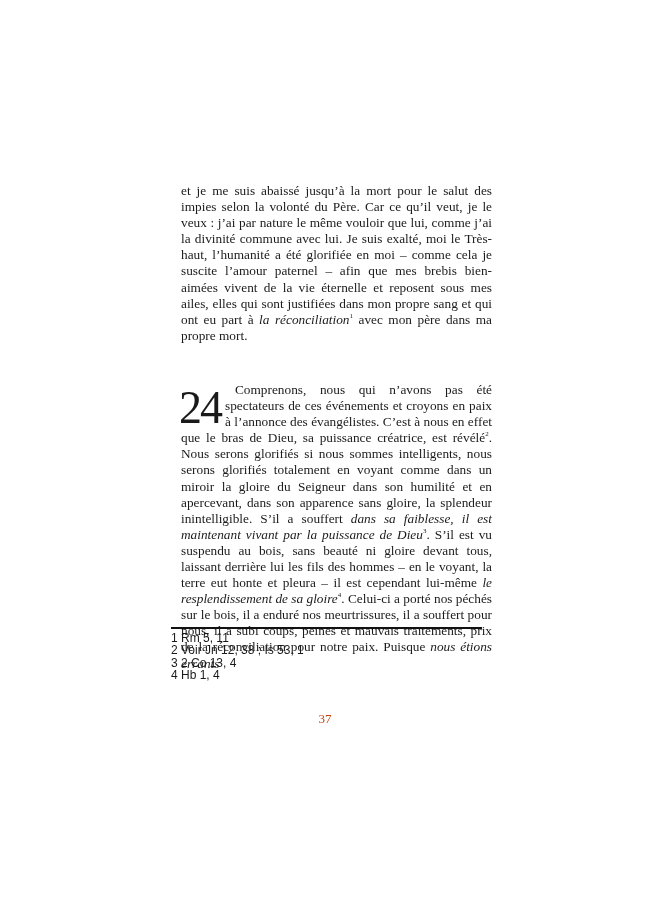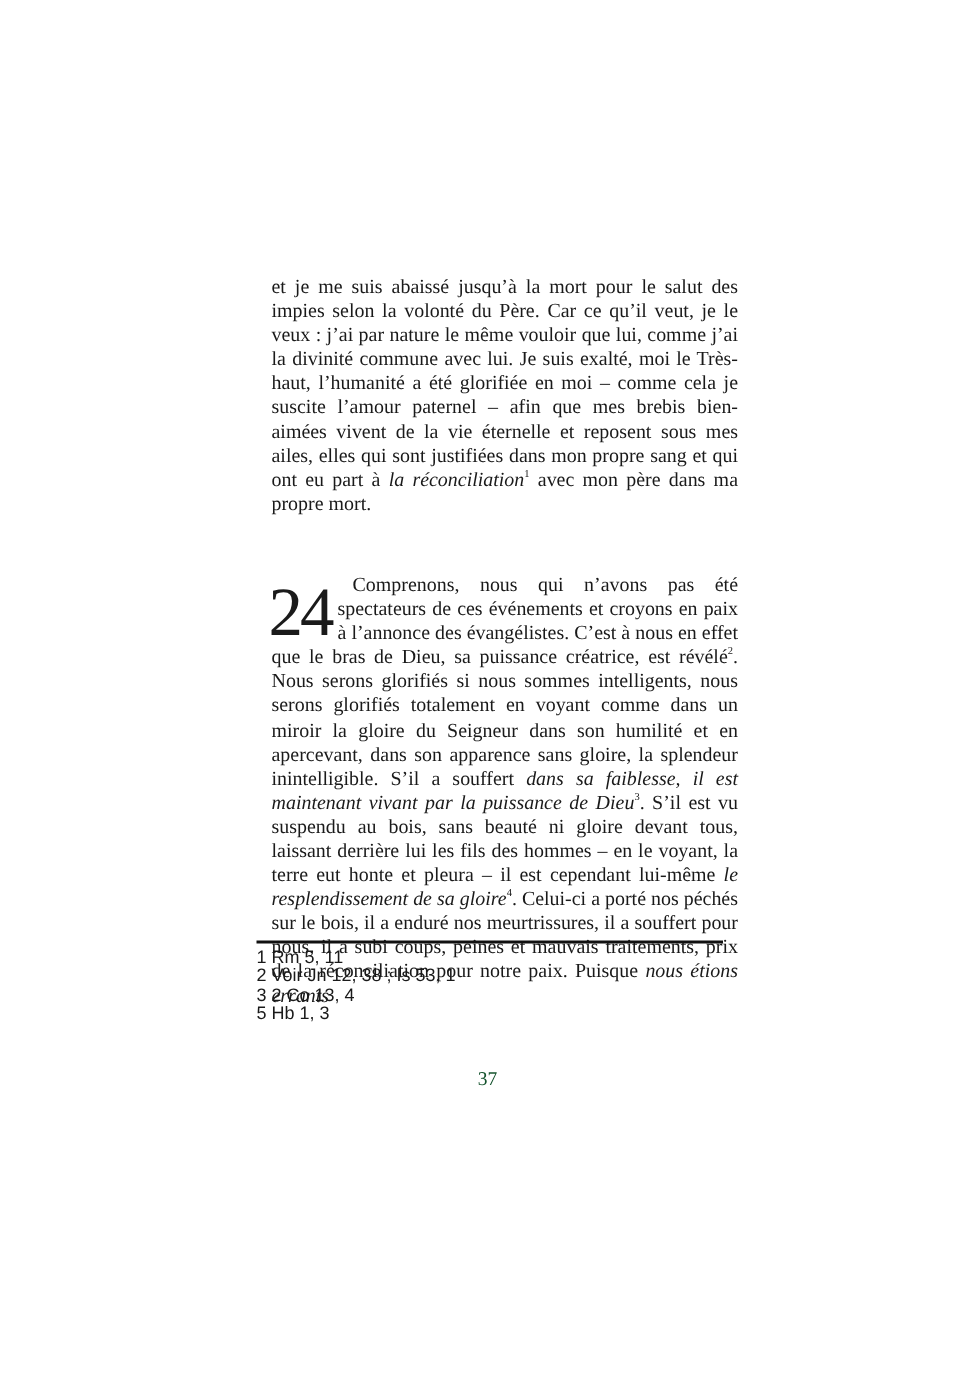--- a/index.html
+++ b/index.html
@@ -8,21 +8,21 @@
       font-family: Liberation Serif, serif; font-size: 13.3px; line-height: 16.1px; }
     .para { text-align: justify; margin: 0; hyphens: none; }
     .gap { height: 38px; }
     .dropcap { float: left; font-size: 46px; line-height: 44px; height: 44px; margin: 4px 4px 0 -2px; font-weight: normal; letter-spacing: -2px; }
     .p24 { text-indent: 0; }
     .p24 .first-words { padding-left: 10px; }
     sup { font-size: 7px; vertical-align: 6px; line-height: 0; }
     .rule { position: absolute; left: 171px; top: 627px; width: 311px; height: 2px; background: #111; }
     .footnotes { position: absolute; left: 171px; top: 632px; font-family: Liberation Sans, sans-serif; font-size: 12px; line-height: 12.4px; color: #1a1a1a; }
     .footnote { display: block; }
-    .page-number { position: absolute; left: 0; width: 650px; top: 711px; text-align: center; font-family: "Liberation Serif", "DejaVu Serif", serif; font-size: 13px; color: #14532d; }
+    .page-number { position: absolute; left: 0; width: 650px; top: 711px; text-align: center; font-family: "Liberation Serif", "DejaVu Serif", serif; font-size: 13px; color: #c2410c; }
   </style>
 </head>
 <body>
 
 <div class="page">
   <p class="para">
     <span>et je me suis abaissé jusqu’à la mort pour le salut des impies selon la volonté du Père. Car ce qu’il veut, je le veux : j’ai par nature le même vouloir que lui, comme j’ai la divinité commune avec lui. Je suis exalté, moi le Très-haut, l’humanité a été glorifiée en moi – comme cela je suscite l’amour paternel – afin que mes brebis bien-aimées vivent de la vie éternelle et reposent sous mes ailes, elles qui sont justifiées dans mon propre sang et qui ont eu part à </span><em>la réconciliation</em><sup>1</sup><span> avec mon père dans ma propre mort.</span>
   </p>
 
   <div class="gap"></div>
@@ -31,16 +31,16 @@
     <span class="dropcap">24</span><span class="first-words">Comprenons, nous qui n’avons pas été spectateurs de ces événements et croyons en paix à l’annonce des évangélistes. C’est à nous en effet que le bras de Dieu, sa puissance créatrice, est révélé</span><sup>2</sup><span>. Nous serons glorifiés si nous sommes intelligents, nous serons glorifiés totalement en voyant comme dans un miroir la gloire du Seigneur dans son humilité et en apercevant, dans son apparence sans gloire, la splendeur inintelligible. S’il a souffert </span><em>dans sa faiblesse, il est maintenant vivant par la puissance de Dieu</em><sup>3</sup><span>. S’il est vu suspendu au bois, sans beauté ni gloire devant tous, laissant derrière lui les fils des hommes – en le voyant, la terre eut honte et pleura – il est cependant lui-même </span><em>le resplendissement de sa gloire</em><sup>4</sup><span>. Celui-ci a porté nos péchés sur le bois, il a enduré nos meurtrissures, il a souffert pour nous, il a subi coups, peines et mauvais traitements, prix de la réconciliation pour notre paix. Puisque </span><em>nous étions errants</em>
   </p>
 </div>
 
 <div class="rule"></div>
 
 <div class="footnotes">
   <span class="footnote">1 Rm 5, 11</span>
   <span class="footnote">2 Voir Jn 12, 38 ; Is 53, 1</span>
   <span class="footnote">3 2 Co 13, 4</span>
-  <span class="footnote">5 Hb 1, 3</span>
+  <span class="footnote">4 Hb 1, 4</span>
 </div>
 
 <div class="page-number">37</div>
 
 </body></html>

